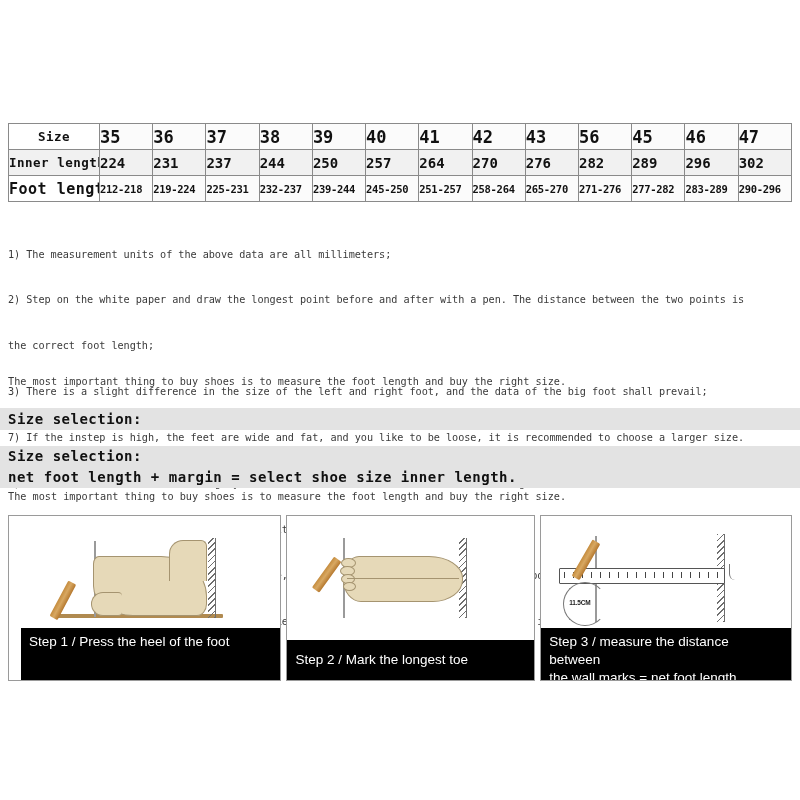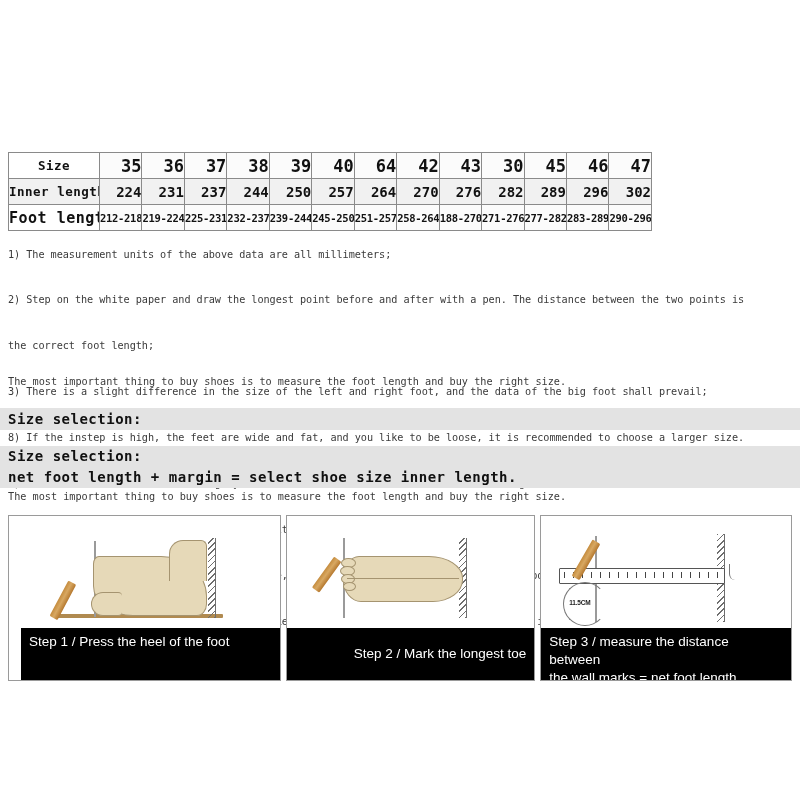--- a/index.html
+++ b/index.html
@@ -48,28 +48,27 @@
     font-weight: normal;
     font-size: 11px;
     color: #555;
   }
 
   
   #size-table {
     position: absolute;
     left: 8px;
     top: 123px;
-    width: 644px;
+    width: 784px;
     border-collapse: collapse;
     table-layout: fixed;
-    margin-top: 29px;
   }
   #size-table td, #size-table th {
     border: 1px solid #8a8a8a;
-    text-align: right;
+    text-align: left;
     font-family: "DejaVu Sans Mono", "Liberation Mono", monospace;
     font-weight: bold;
     color: #111;
     padding: 0;
     height: 25px;
     overflow: hidden;
     white-space: nowrap;
   }
   #size-table .rowlabel {
     width: 90px;
@@ -180,21 +179,21 @@
   .step-cap {
     background: #000000;
     color: #ffffff;
     font-family: "Liberation Sans", sans-serif;
     font-size: 13.5px;
     line-height: 18px;
     padding: 5px 8px 6px 8px;
     box-sizing: border-box;
   }
   .step-1 .step-cap { height: 52px; }
-  .step-2 .step-cap { height: 52px; display:flex; align-items:center; justify-content:flex-end;}
+  .step-2 .step-cap { height: 40px; display:flex; align-items:center; justify-content:flex-start;}
   .step-3 .step-cap { height: 52px; }
 
   
   .wall-hatch {
     position: absolute;
     width: 7px;
     background: repeating-linear-gradient(
       -45deg,
       #6e6e6e 0px, #6e6e6e 1.2px, transparent 1.2px, transparent 4.4px);
     border-right: 1.6px solid #6e6e6e;
@@ -259,24 +258,24 @@
   <table id="size-table">
     <tbody>
       <tr class="r-size" id="row-size">
         <td class="rowlabel">Size</td>
       <td>35</td>
           <td>36</td>
           <td>37</td>
           <td>38</td>
           <td>39</td>
           <td>40</td>
-          <td>64</td>
+          <td>41</td>
           <td>42</td>
           <td>43</td>
-          <td>30</td>
+          <td>56</td>
           <td>45</td>
           <td>46</td>
           <td>47</td>
         </tr>
       <tr class="r-inner" id="row-inner">
         <td class="rowlabel">Inner length</td>
       <td>224</td>
           <td>231</td>
           <td>237</td>
           <td>244</td>
@@ -293,35 +292,35 @@
       <tr class="r-foot" id="row-foot">
         <td class="rowlabel">Foot length</td>
       <td>212-218</td>
           <td>219-224</td>
           <td>225-231</td>
           <td>232-237</td>
           <td>239-244</td>
           <td>245-250</td>
           <td>251-257</td>
           <td>258-264</td>
-          <td>188-270</td>
+          <td>265-270</td>
           <td>271-276</td>
           <td>277-282</td>
           <td>283-289</td>
           <td>290-296</td>
         </tr>
     </tbody>
   </table>
 
   <div id="notes">
     <span class="ln">1) The measurement units of the above data are all millimeters;</span>
     <span class="ln">2) Step on the white paper and draw the longest point before and after with a pen. The distance between the two points is</span>
     <span class="ln">the correct foot length;</span>
     <span class="ln">3) There is a slight difference in the size of the left and right foot, and the data of the big foot shall prevail;</span>
-    <span class="ln">8) If the instep is high, the feet are wide and fat, and you like to be loose, it is recommended to choose a larger size.</span>
+    <span class="ln">7) If the instep is high, the feet are wide and fat, and you like to be loose, it is recommended to choose a larger size.</span>
     <span class="ln">5) The measured size should be roughly the same as the usual size. If there is a large deviation, it means that the</span>
     <span class="ln">measurement method is incorrect or the quantity is not accurate enough.</span>
     <span class="ln">Reminder: This is a standard sports shoe size, it is recommended to follow the usual sports shoe size</span>
     <span class="ln">    Shooting with fat feet and wide feet, like loose fit, like wearing thick socks, it is recommended to shoot a big size.</span>
   </div>
 
   <div id="important-1">The most important thing to buy shoes is to measure the foot length and buy the right size.</div>
 
   <div id="band-2" class="band">
     <span>Size selection:</span>

